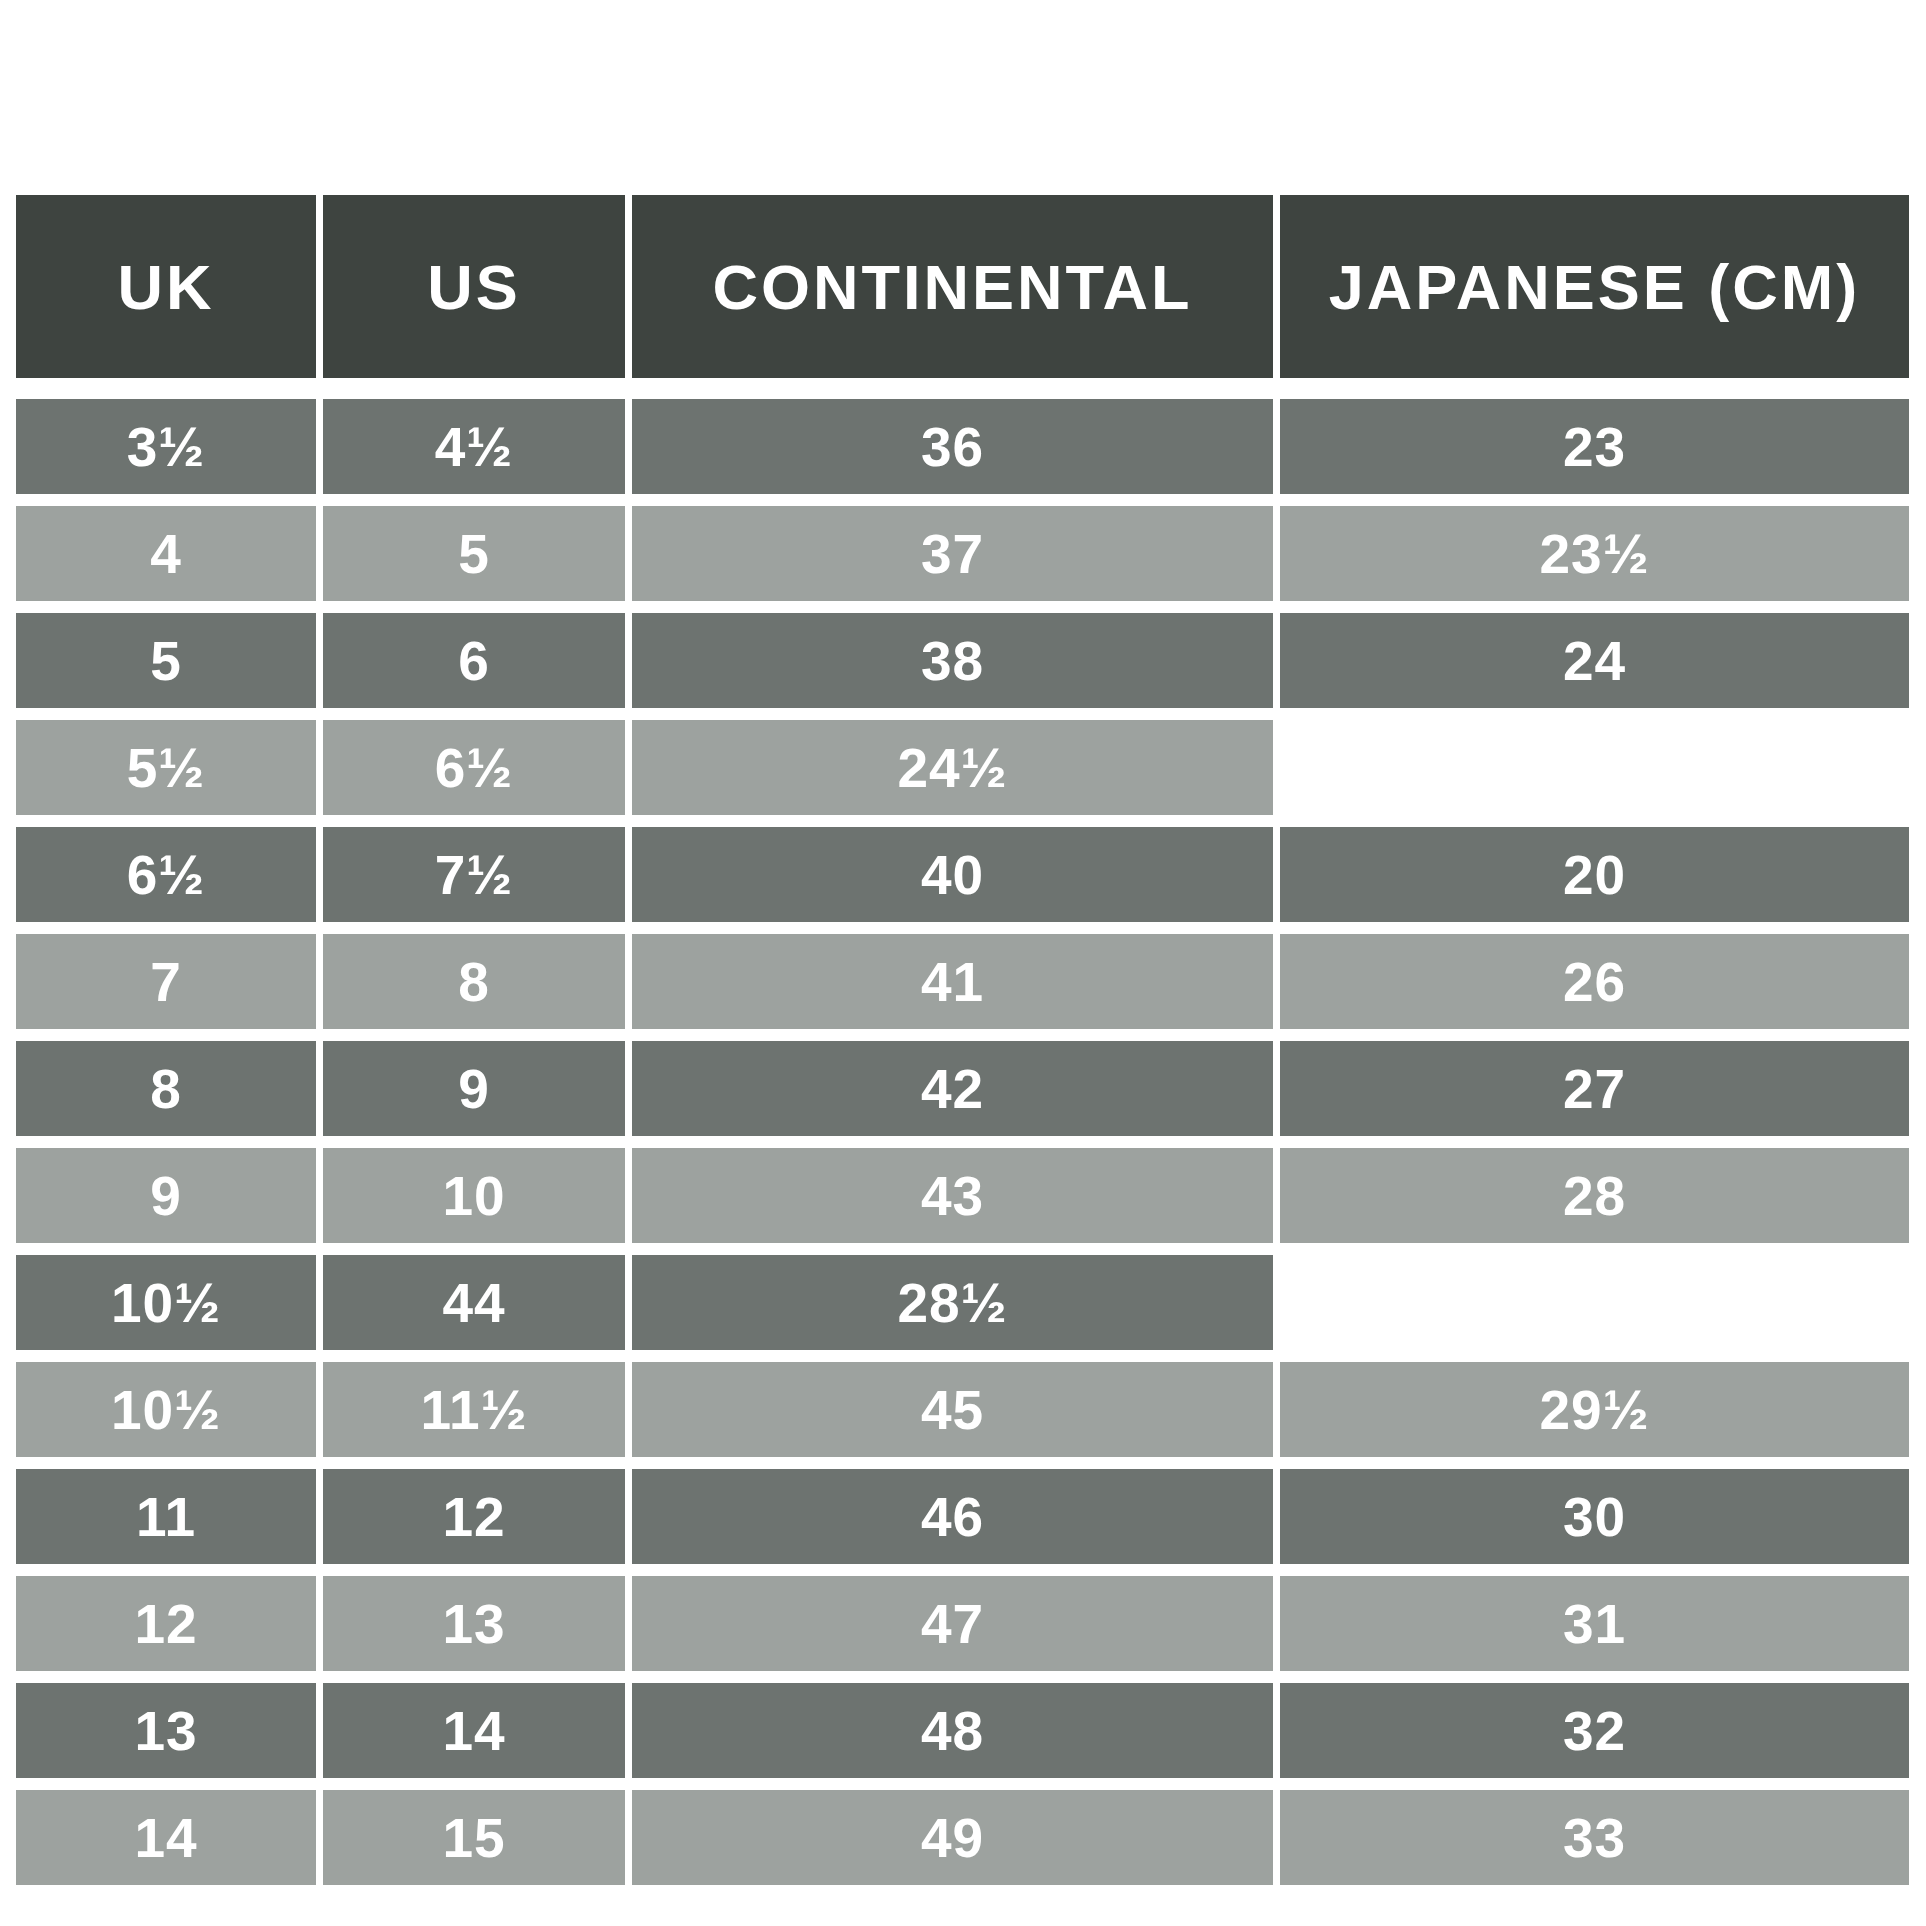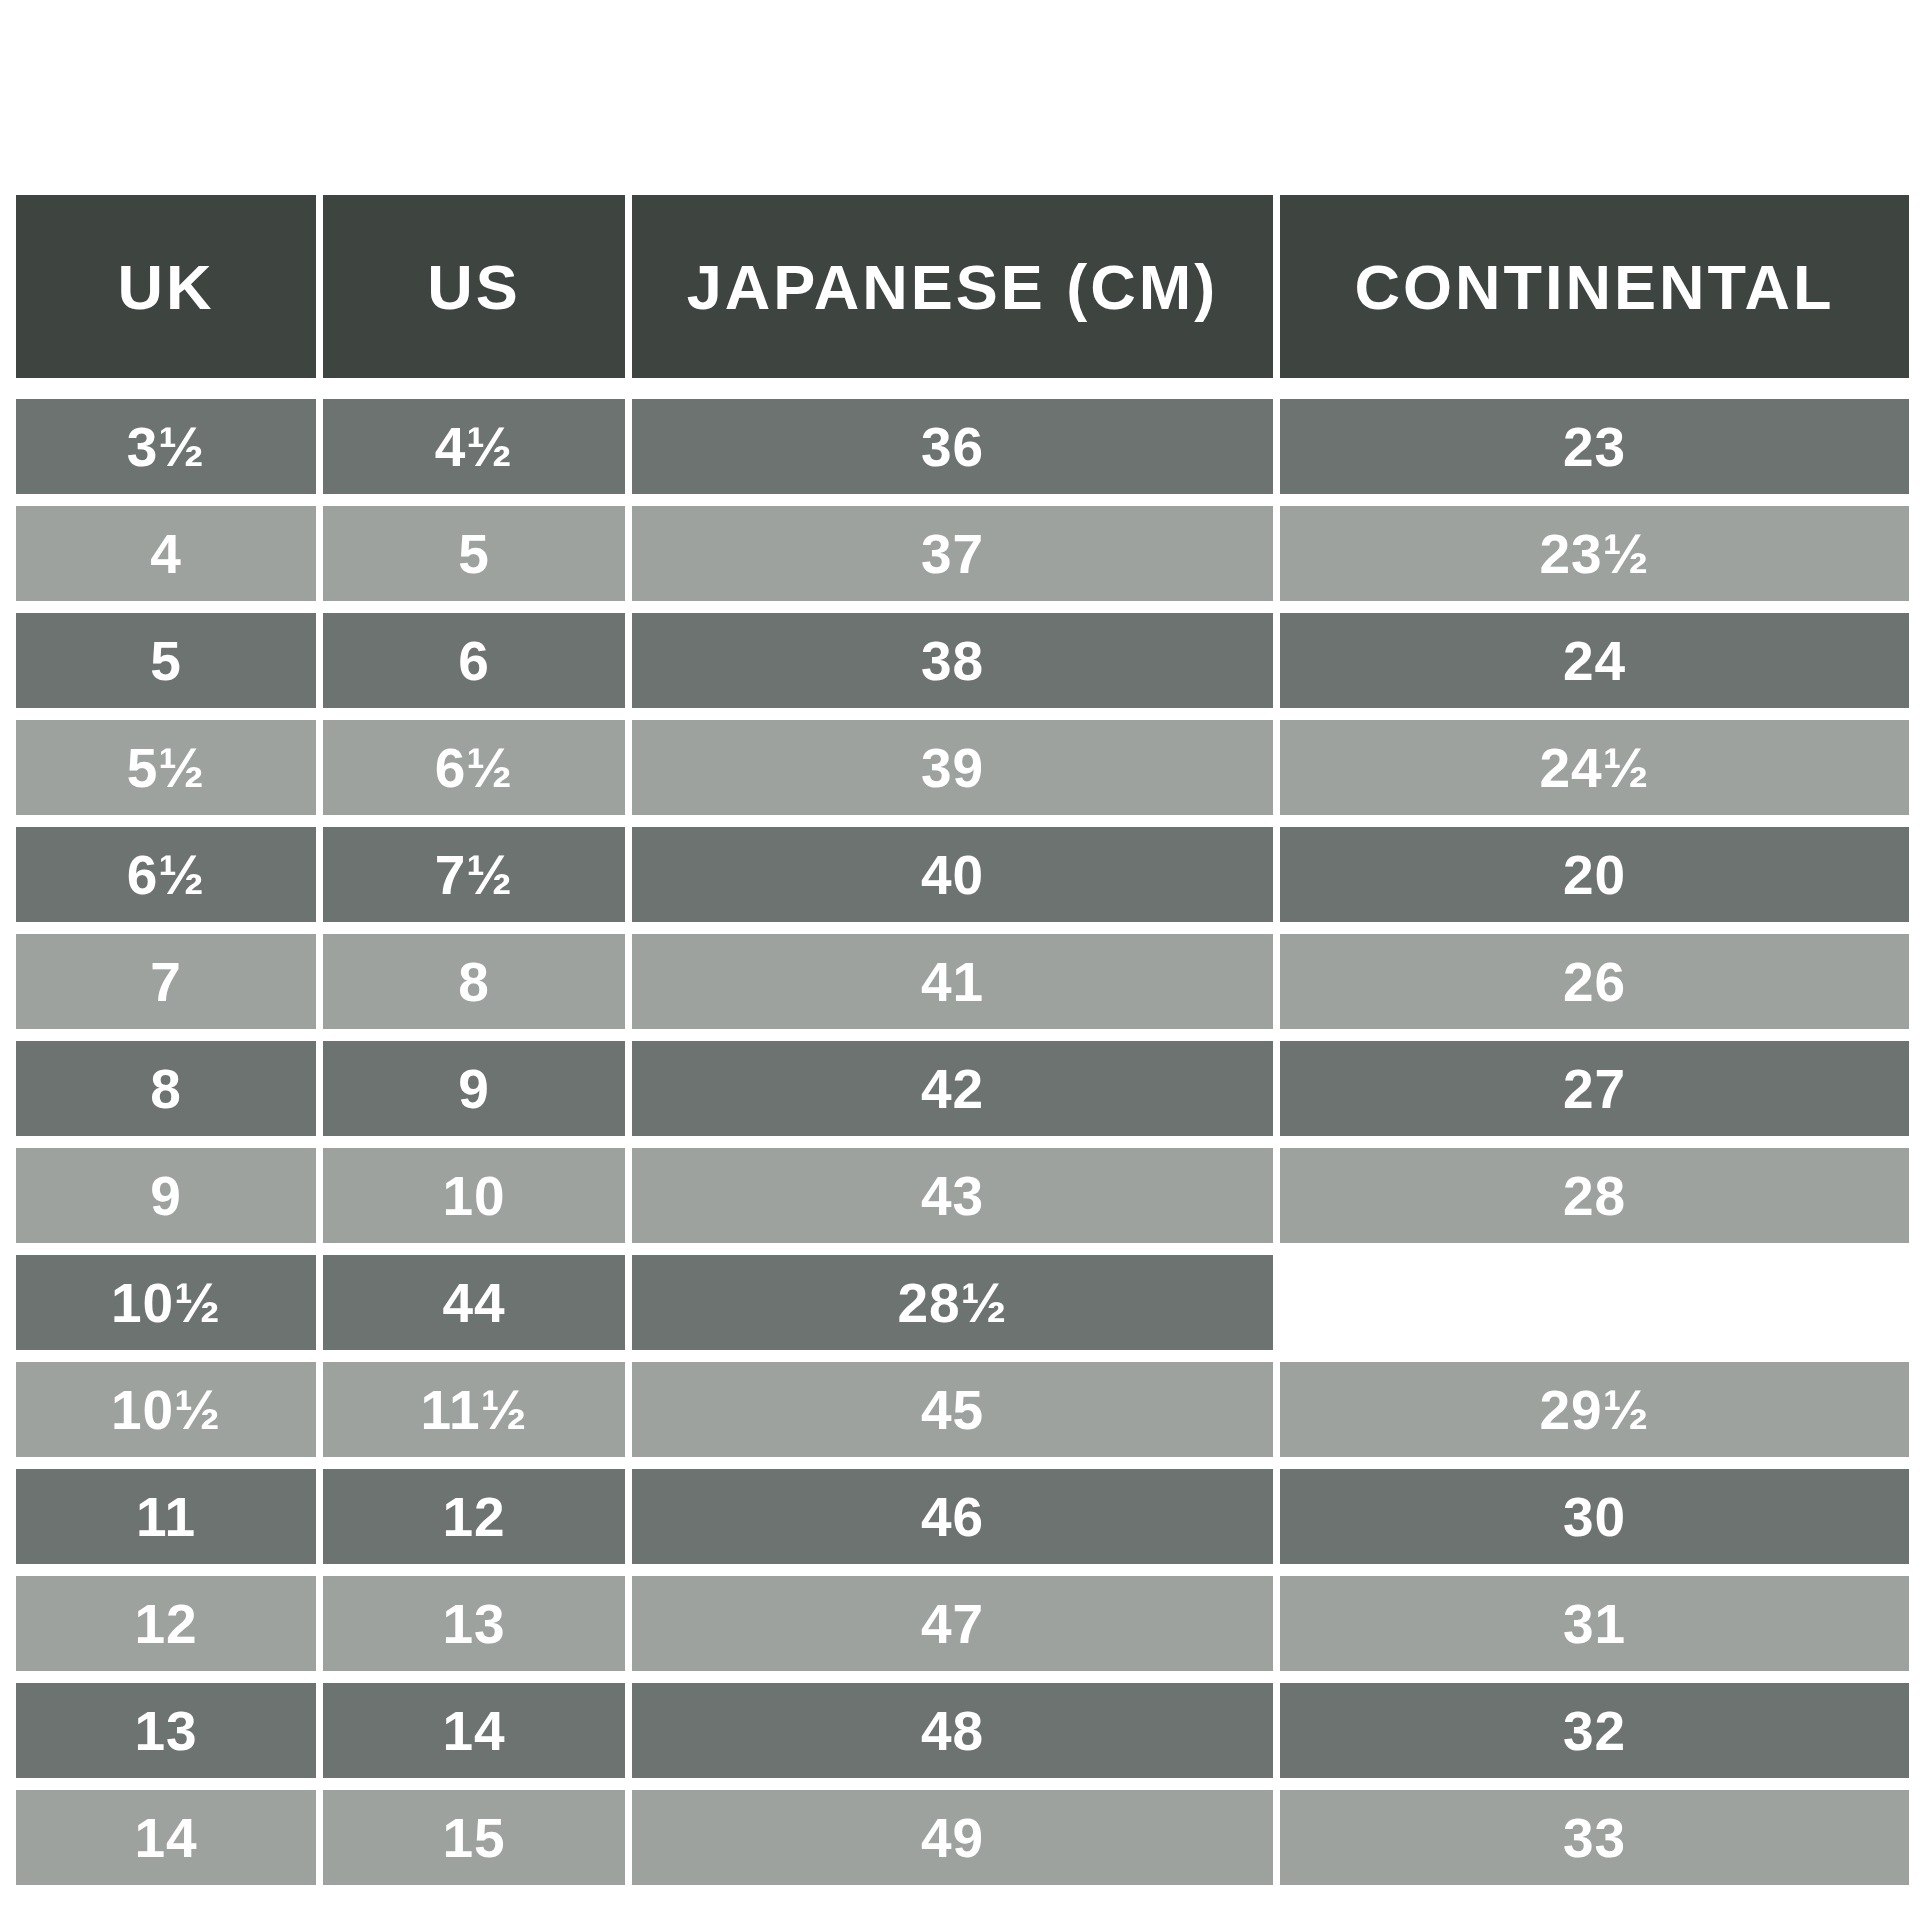--- a/index.html
+++ b/index.html
@@ -57,22 +57,22 @@
     white-space: nowrap;
   }
 </style>
 </head>
 <body style="--header-bg: #3e4440; --row-dark: #6d7370; --row-light: #9da29f; --text-color: #ffffff; background: rgb(255, 255, 255);">
 
 <div class="size-table">
   <div class="grid-row header-row">
     <div class="header-cell">UK</div>
     <div class="header-cell">US</div>
+    <div class="header-cell">CONTINENTAL</div>
     <div class="header-cell">JAPANESE (CM)</div>
-    <div class="header-cell">CONTINENTAL</div>
   </div>
   <div id="table-body">
       <div class="grid-row data-row dark">
         <div class="cell">3½</div>
         <div class="cell">4½</div>
         <div class="cell">36</div>
         <div class="cell">23</div>
       </div>
       <div class="grid-row data-row light">
         <div class="cell">4</div>
@@ -82,21 +82,20 @@
       </div>
       <div class="grid-row data-row dark">
         <div class="cell">5</div>
         <div class="cell">6</div>
         <div class="cell">38</div>
         <div class="cell">24</div>
       </div>
       <div class="grid-row data-row light">
         <div class="cell">5½</div>
         <div class="cell">6½</div>
-        <div class="cell">39</div>
         <div class="cell">24½</div>
       </div>
       <div class="grid-row data-row dark">
         <div class="cell">6½</div>
         <div class="cell">7½</div>
         <div class="cell">40</div>
         <div class="cell">20</div>
       </div>
       <div class="grid-row data-row light">
         <div class="cell">7</div>

